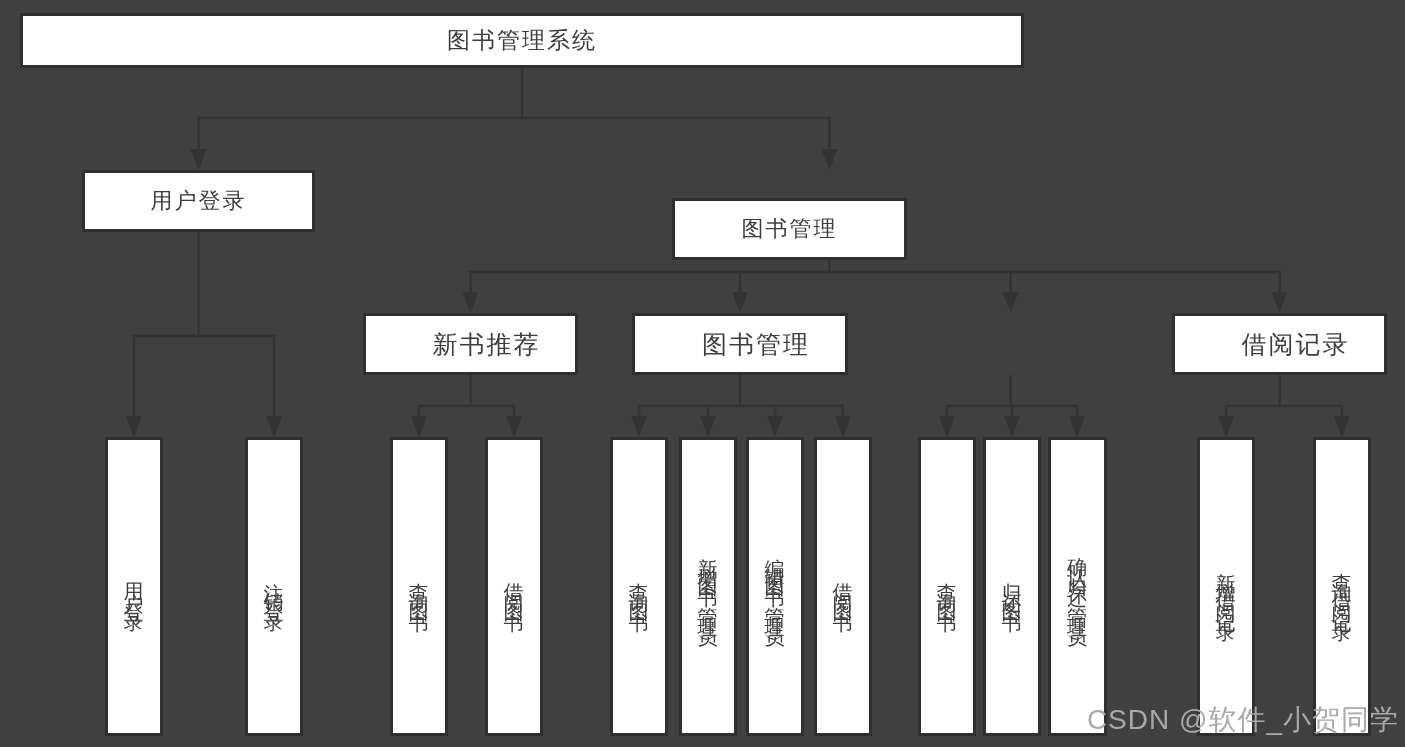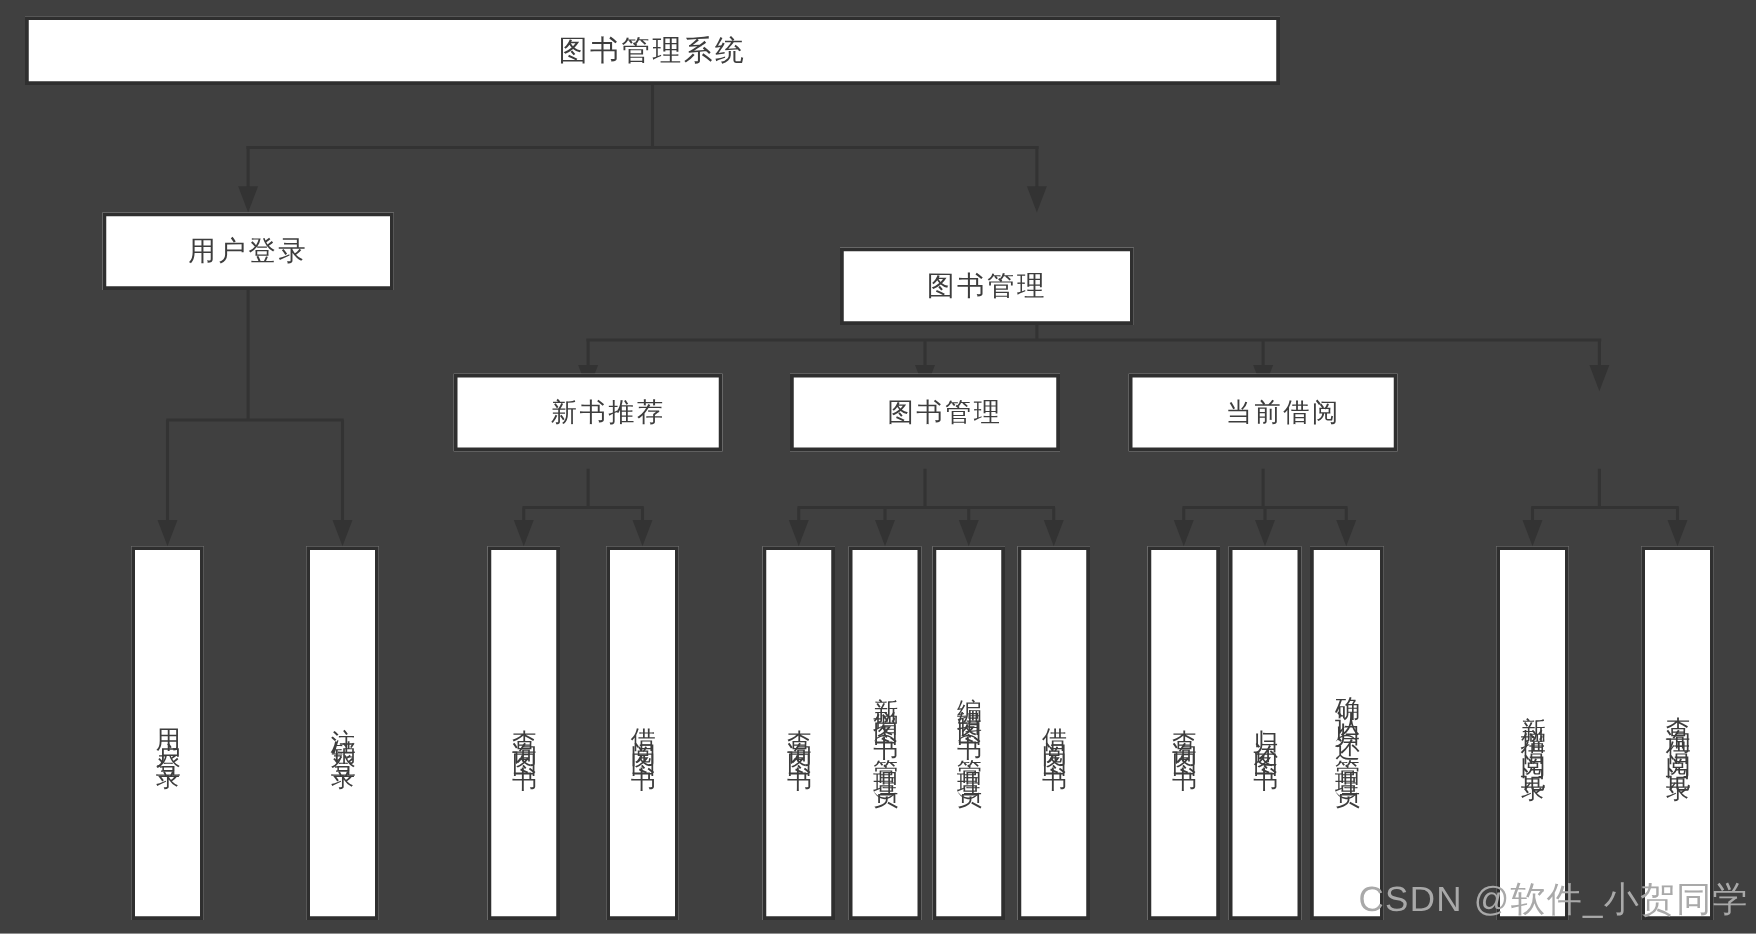--- a/index.html
+++ b/index.html
@@ -36,21 +36,21 @@
   }
   .hbox {
     font-size: 22px;
     letter-spacing: 2px;
   }
   .root-box {
     left: 20px; top: 13px; width: 1004px; height: 55px;
     font-size: 23px;
   }
   .l2-box { top: 170px; height: 62px; }
-  .l3-box { top: 299px; height: 62px; font-size: 21px; padding-left: 32px; }
+  .l3-box { top: 313px; height: 62px; font-size: 25px; padding-left: 32px; }
   .vbox {
     top: 437px;
     width: 58px;
     height: 299px;
     border-width: 3px;
   }
   .vbox span {
     writing-mode: vertical-rl;
     text-orientation: mixed;
     font-size: 20px;
@@ -114,21 +114,21 @@
     </g>
   </svg>
 
   <div class="box hbox root-box">图书管理系统</div>
 
   <div class="box hbox l2-box" style="left:82px; width:233px;">用户登录</div>
   <div class="box hbox l2-box" style="left:672px; width:235px;margin-top:28px;">图书管理</div>
 
   <div class="box hbox l3-box" style="left:363px; width:215px;">新书推荐</div>
   <div class="box hbox l3-box" style="left:632px; width:216px;">图书管理</div>
-  <div class="box hbox l3-box" style="left:903px; width:215px;">当前借阅</div>
+  <div class="box hbox l3-box" style="left:1172px; width:215px;">借阅记录</div>
 
   <div class="box vbox" style="left:105px;">
     <span>用户登录</span>
   </div>
   <div class="box vbox" style="left:245px;">
     <span>注销登录</span>
   </div>
 
   <div class="box vbox" style="left:390px;">
     <span>查询图书</span>

